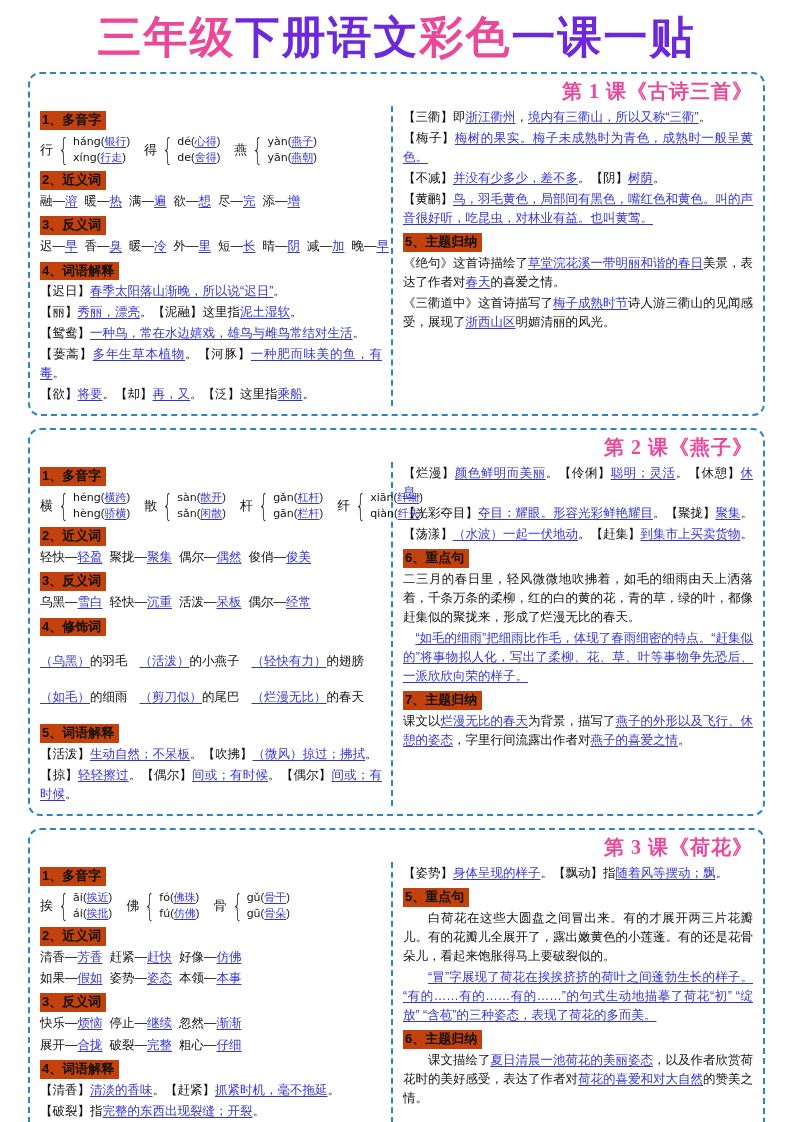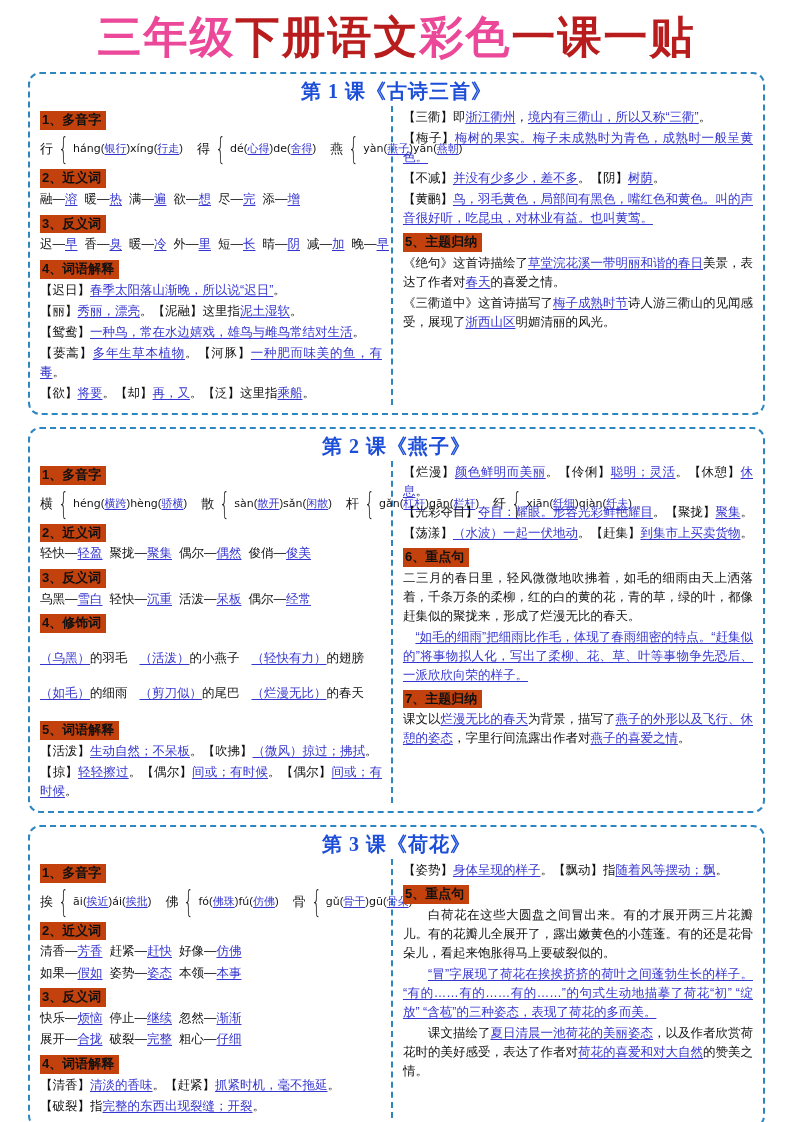--- a/index.html
+++ b/index.html
@@ -8,28 +8,28 @@
     font-family:"Liberation Sans","DejaVu Sans",sans-serif;
     color:#111;overflow:hidden;
   }
   .page{padding:10px 28px 0 28px;box-sizing:border-box;}
   h1.title{
     text-align:center;margin:4px 0 10px 0;
     font-family:"Liberation Serif","DejaVu Serif",serif;
     font-size:44px;font-weight:bold;letter-spacing:2px;line-height:1.1;
   }
   .t-black{color:#ec4899;}
-  .t-red{color:#b91c1c;}
+  .t-red{color:#6d28d9;}
   .card{
     border:2px dashed #2e86c1;border-radius:12px;
     padding:2px 10px 8px 10px;margin-bottom:12px;
     min-height:296px;box-sizing:border-box;background:#fff;
   }
   .card-header{
-    text-align:center;color:#1d4ed8;font-weight:bold;
+    text-align:right;color:#ec4899;font-weight:bold;
     font-family:"Liberation Serif","DejaVu Serif",serif;
     font-size:20px;padding:2px 0 1px 0;letter-spacing:1px;
   }
   .columns{display:flex;align-items:stretch;}
   .col{box-sizing:border-box;}
   .col-left{width:49.5%;border-right:2px dashed #2e86c1;padding-right:9px;}
   .col-right{flex:1;padding-left:10px;}
   .label-row{margin:4px 0 2px 0;}
   .label{
     display:inline-block;background:#c2410c;color:#111;
@@ -41,21 +41,21 @@
   .pair-item{margin-right:7px;display:inline-block;}
   .mod-row{font-size:12.5px;line-height:1.55;margin:16px 0;white-space:nowrap;}
   .mod-item{margin-right:12px;display:inline-block;}
   .dy-row{display:flex;align-items:center;margin:4px 0 3px 0;}
   .dy-item{display:flex;align-items:center;margin-right:14px;}
   .dy-char{font-size:13px;margin-right:1px;}
   .dy-brace{
     font-size:30px;font-weight:100;line-height:1;
     transform:scaleX(.55);font-family:"DejaVu Sans",sans-serif;color:#222;
   }
-  .dy-readings{display:flex;flex-direction:row;line-height:1.35;}
+  .dy-readings{display:flex;flex-direction:column;line-height:1.35;}
   .dy-line{font-size:11px;white-space:nowrap;}
   .dy-py{color:#111;font-family:"DejaVu Sans",sans-serif;}
 </style>
 </head>
 <body>
 
 <div class="page">
   <h1 class="title"><span class="t-black">三年级</span><span class="t-red">下册语文</span><span class="t-black">彩色</span><span class="t-red">一课一贴</span></h1>
   <div id="sections">
       <div class="card">
@@ -212,19 +212,20 @@
             <div class="pairs-row"><span class="pair-item"><span>展开—</span><span class="u">合拢</span></span><span class="pair-item"><span>破裂—</span><span class="u">完整</span></span><span class="pair-item"><span>粗心—</span><span class="u">仔细</span></span></div>
             <div class="label-row"><span class="label">4、词语解释</span></div>
             <div class="para"><span>【清香】</span><span class="u">清淡的香味</span><span>。【赶紧】</span><span class="u">抓紧时机，毫不拖延</span><span>。</span></div>
             <div class="para"><span>【破裂】指</span><span class="u">完整的东西出现裂缝；开裂</span><span>。</span></div>
           </div>
           <div class="col col-right">
             <div class="para"><span>【姿势】</span><span class="u">身体呈现的样子</span><span>。【飘动】指</span><span class="u">随着风等摆动；飘</span><span>。</span></div>
             <div class="label-row"><span class="label">5、重点句</span></div>
             <div class="para" style="text-indent: 2em;"><span>白荷花在这些大圆盘之间冒出来。有的才展开两三片花瓣儿。有的花瓣儿全展开了，露出嫩黄色的小莲蓬。有的还是花骨朵儿，看起来饱胀得马上要破裂似的。</span></div>
             <div class="para" style="text-indent: 2em;"><span class="u">“冒”字展现了荷花在挨挨挤挤的荷叶之间蓬勃生长的样子。“有的……有的……有的……”的句式生动地描摹了荷花“初” “绽放” “含苞”的三种姿态，表现了荷花的多而美。</span></div>
+            <div class="label-row"><span class="label">6、主题归纳</span></div>
             <div class="para" style="text-indent: 2em;"><span>课文描绘了</span><span class="u">夏日清晨一池荷花的美丽姿态</span><span>，以及作者欣赏荷花时的美好感受，表达了作者对</span><span class="u">荷花的喜爱和对大自然</span><span>的赞美之情。</span></div>
           </div>
         </div>
       </div>
     </div>
 
 </div>
 
 </body></html>

